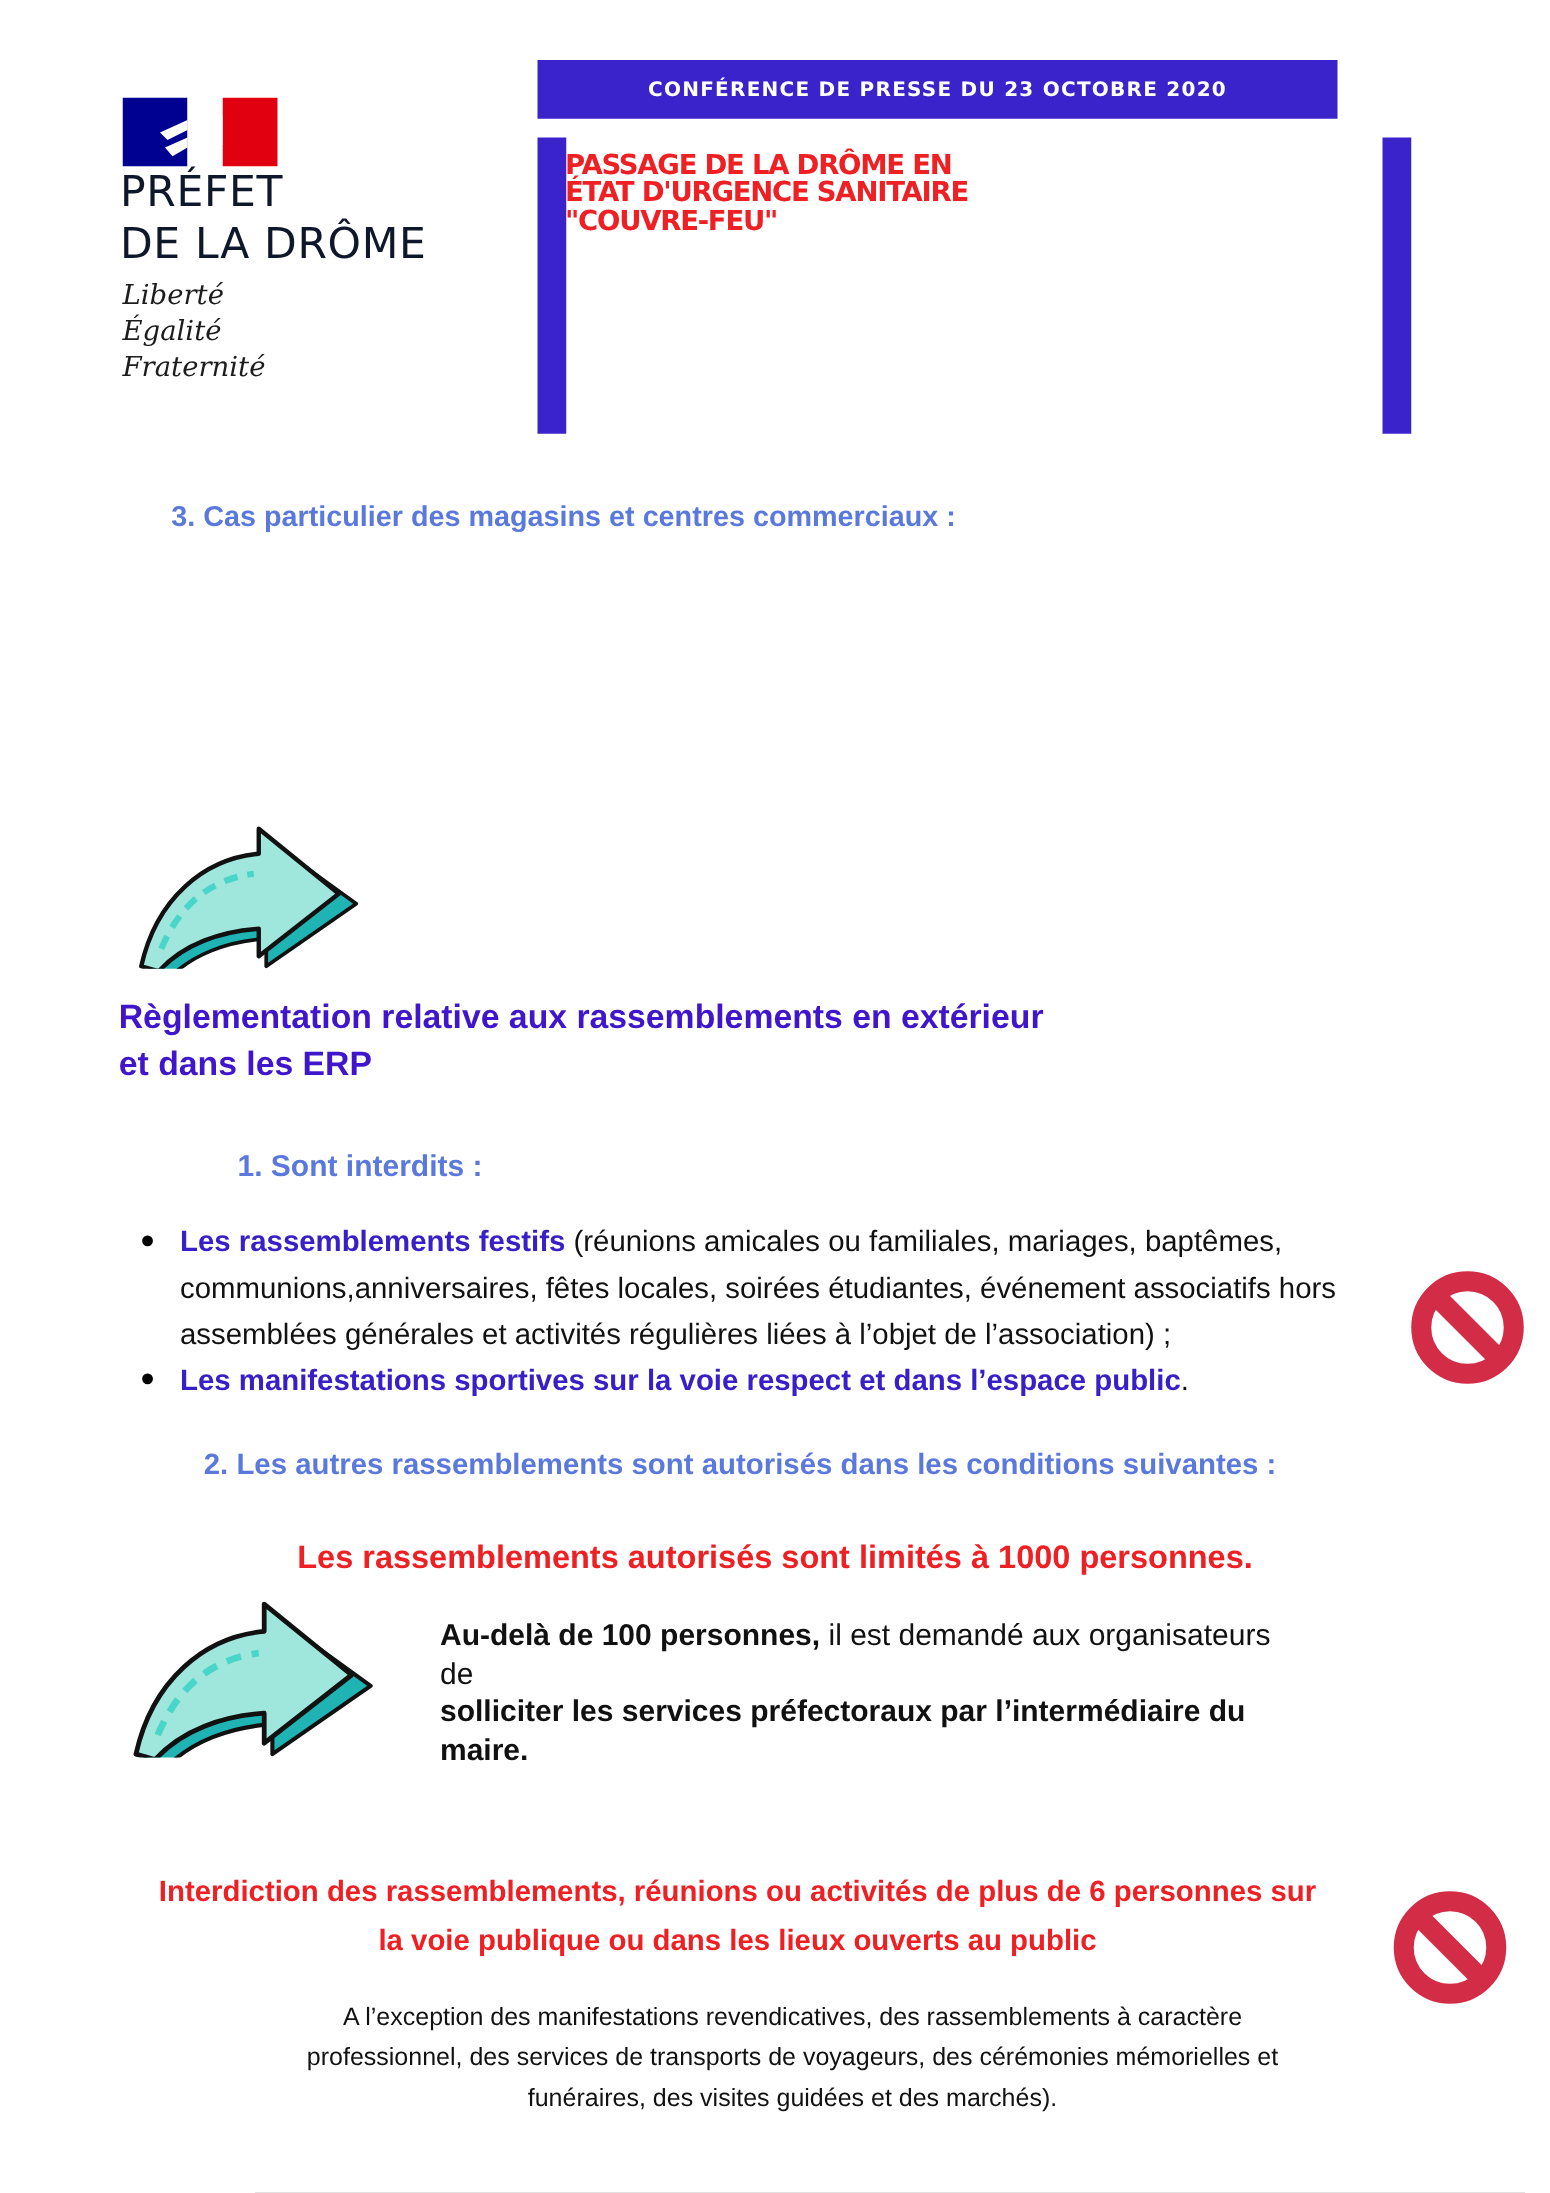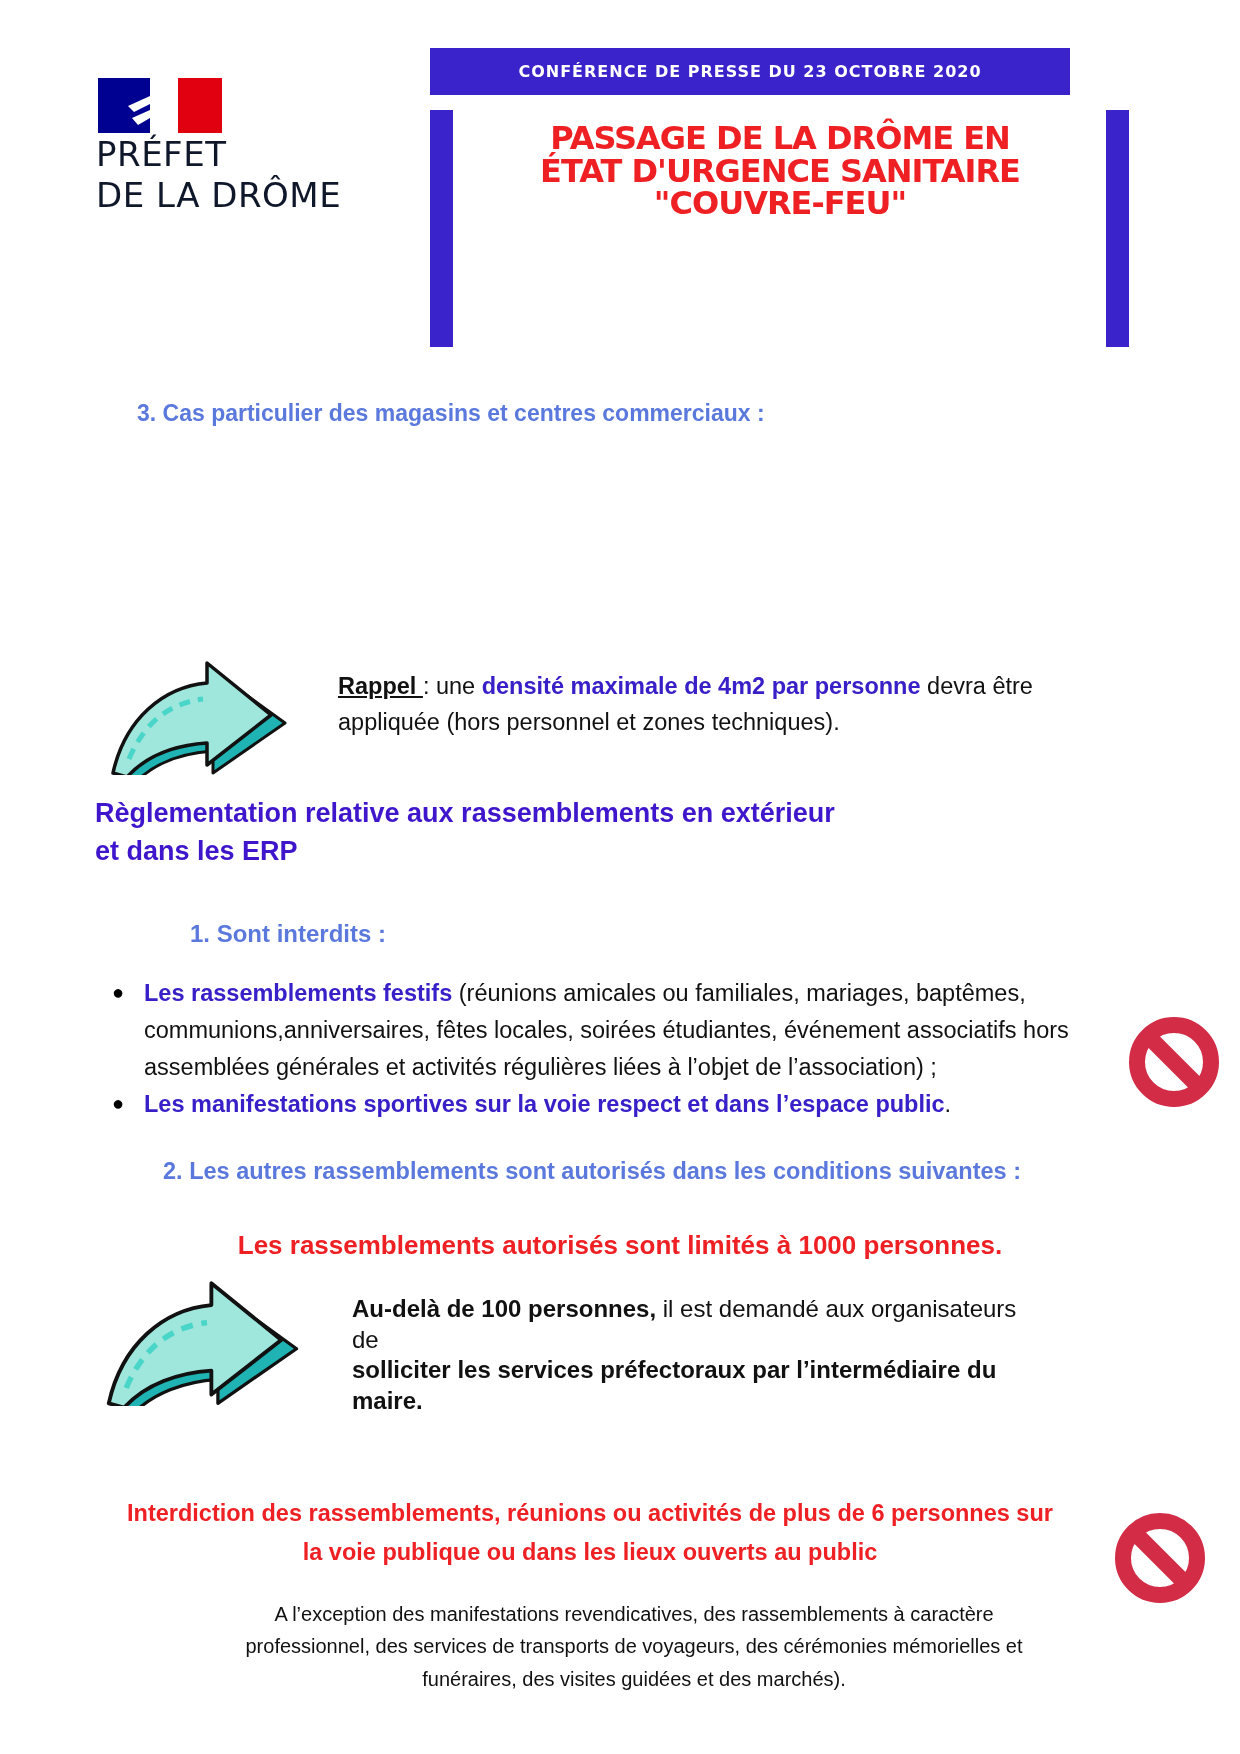--- a/index.html
+++ b/index.html
@@ -12,22 +12,22 @@
   body{background:#888;font-family:"Liberation Sans",sans-serif}
   .page{position:relative;width:1240px;height:1754px;background:#ffffff;margin:0 auto;overflow:hidden}
   .abs{position:absolute}
 
   
   .brand{font-family:"DejaVu Sans",sans-serif;font-weight:normal;color:#0f172a;font-size:34px;line-height:1.22;letter-spacing:.5px}
   .motto{font-family:"DejaVu Serif",serif;font-style:italic;color:#1c1c1c;font-size:22px;line-height:1.32}
   .banner{background:var(--banner_blue);width:640px;height:47px;line-height:47px;text-align:center;
           color:#fff;font-family:"DejaVu Sans",sans-serif;font-weight:bold;font-size:16px;letter-spacing:1px}
   .vbar{background:var(--banner_blue);width:23px;height:237px}
-  .doc-title{width:656px;text-align:center;color:var(--red);font-family:"DejaVu Sans",sans-serif;
-             font-weight:bold;font-size:32px;line-height:1.02;letter-spacing:-1px;white-space:pre}
+  .doc-title{width:656px;text-align:left;color:var(--red);font-family:"DejaVu Sans",sans-serif;
+             font-weight:bold;font-size:22px;line-height:1.02;letter-spacing:-1px;white-space:pre}
 
   
   .h-blue{color:var(--light_blue);font-weight:700;font-size:23px;white-space:pre}
   .h-purple{color:var(--deep_purple);font-weight:700;font-size:27px;line-height:1.4;white-space:pre}
 
   
   .red-center{color:var(--red);font-weight:700;text-align:center;white-space:pre}
   .body-text{color:var(--ink);font-size:23.5px;line-height:1.55}
   .justify{text-align:justify}
   .center{text-align:center}
@@ -53,39 +53,41 @@
     <rect x="0" y="0" width="52" height="55" fill="var(--flag_blue)"></rect>
     <rect x="80" y="0" width="44" height="55" fill="var(--flag_red)"></rect>
 
     <path d="M52 0 L80 0 L80 55 L52 55 Z" fill="#ffffff"></path>
     <path d="M30 28 L52 18 L52 26 L36 34 Z" fill="#ffffff"></path>
     <path d="M34 40 L52 32 L52 40 L40 47 Z" fill="#ffffff"></path>
     <path d="M80 14 C72 20 70 30 74 38 L80 38 Z" fill="#ffffff"></path>
   </svg>
   <div class="abs brand" style="left:96px;top:134px"><span>PRÉFET</span><br>
        <span>DE LA DRÔME</span></div>
+  <div class="abs motto pre" style="left:98px;top:222px">Liberté
+Égalité
+Fraternité</div>
 
   <div class="abs banner" style="left:430px;top:48px">CONFÉRENCE DE PRESSE DU 23 OCTOBRE 2020</div>
   <div class="abs vbar" style="left:430px;top:110px"></div>
   <div class="abs vbar" style="left:1106px;top:110px"></div>
   <div class="abs doc-title" style="left:452px;top:122px">PASSAGE DE LA DRÔME EN
 ÉTAT D'URGENCE SANITAIRE
 "COUVRE-FEU"</div>
 
   <div class="abs h-blue" style="left:137px;top:400px">3. Cas particulier des magasins et centres commerciaux :</div>
 
 
 
   <svg class="abs" style="left:105px;top:655px" width="218" height="120" viewBox="0 0 218 120">
     <path d="M14 124 C 28 70, 64 40, 108 36 L108 16 L180 68 L108 118 L108 96 C 78 98, 48 108, 28 130 Z" fill="var(--teal_dark)" stroke="#111" stroke-width="3" stroke-linejoin="round"></path>
     <path d="M8 118 C 20 64, 58 32, 102 28 L102 8 L166 60 L102 110 L102 88 C 72 90, 42 100, 22 122 Z" fill="var(--teal_light)" stroke="#111" stroke-width="3.5" stroke-linejoin="round"></path>
     <path d="M24 104 C 40 66, 66 48, 98 44" fill="none" stroke="#49d6c9" stroke-width="5" stroke-dasharray="11 8"></path>
   </svg>
 
-  <div class="abs body-text" style="left:338px;top:668px;width:696px"><span class="seg u">Rappel </span><span class="seg ">: une </span><span class="seg indigo">densité maximale de 4m2 par personne</span><span class="seg "> devra être appliquée (hors personnel et zones techniques).</span></div>
 
   <div class="abs h-purple" style="left:95px;top:795px">Règlementation relative aux rassemblements en extérieur
 et dans les ERP</div>
 
   <div class="abs h-blue" style="left:190px;top:920px;font-size:24px">1. Sont interdits :</div>
 
   <div class="abs blist" style="left:112px;top:975px">
     <div class="bitem">
       <span class="dot">●</span>
       <div style="width:958px"><span class="seg indigo">Les rassemblements festifs </span><span class="seg ">(réunions amicales ou familiales, mariages, baptêmes, communions,anniversaires, fêtes locales, soirées étudiantes, événement associatifs hors assemblées générales et activités régulières liées à l’objet de l’association) ;</span></div>

